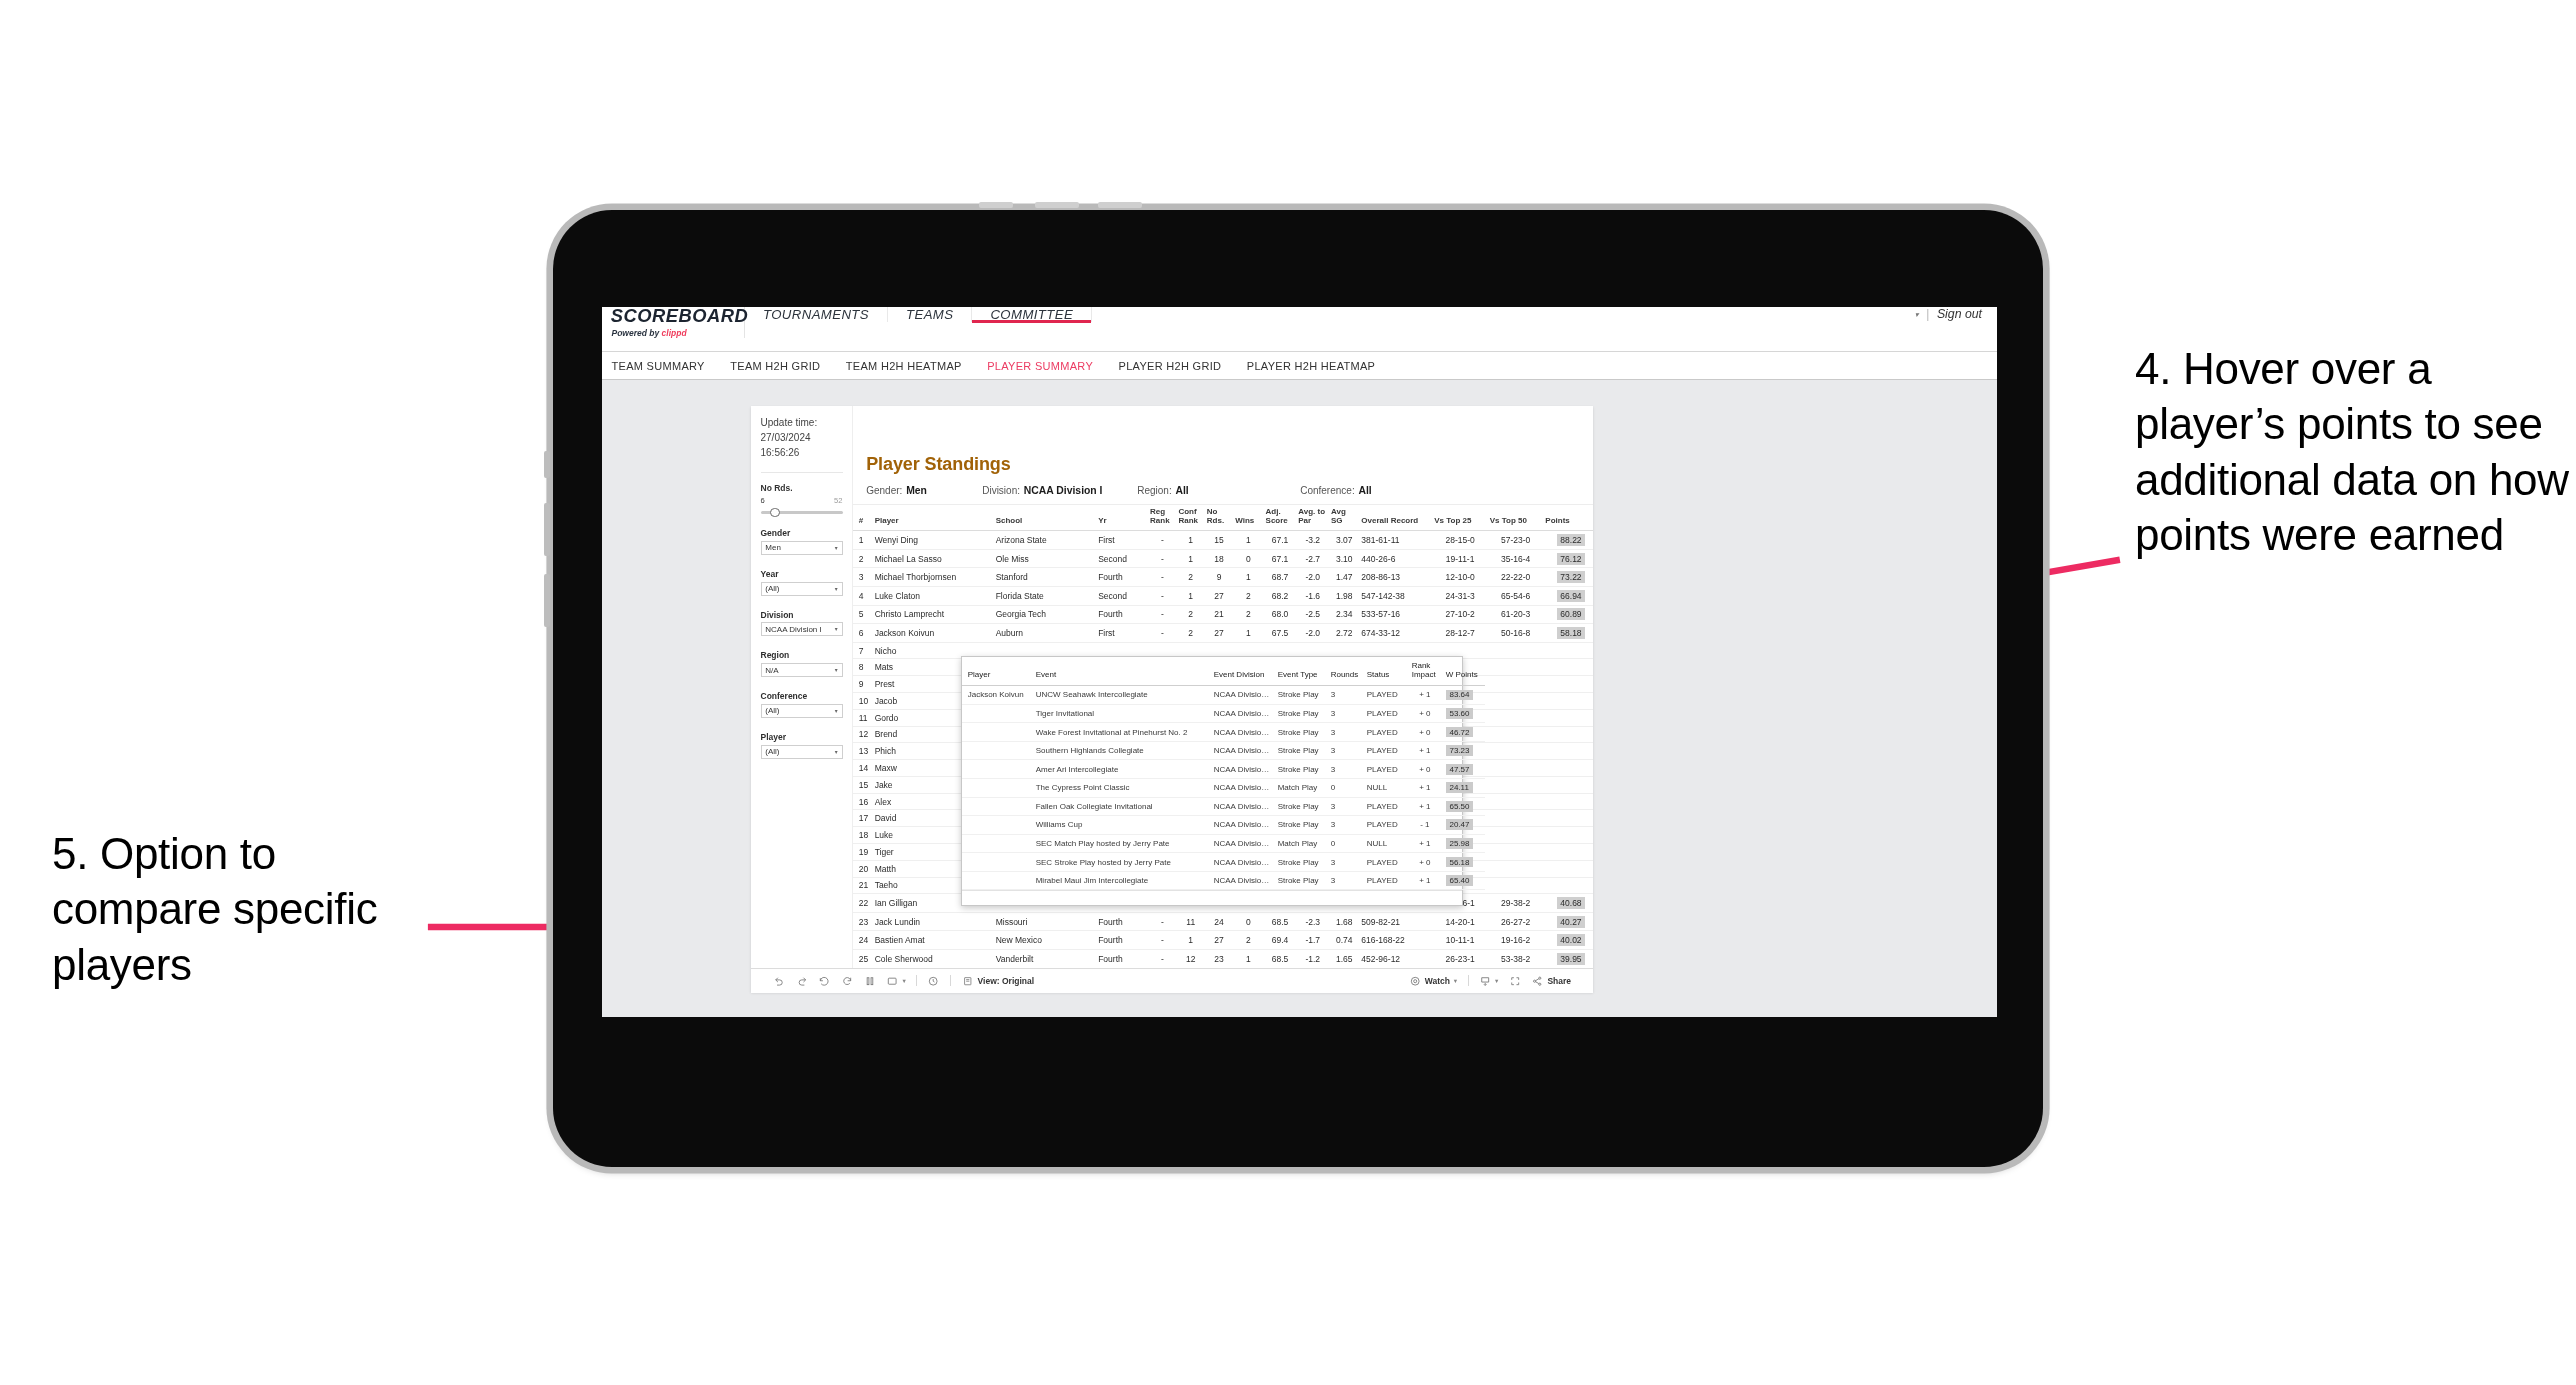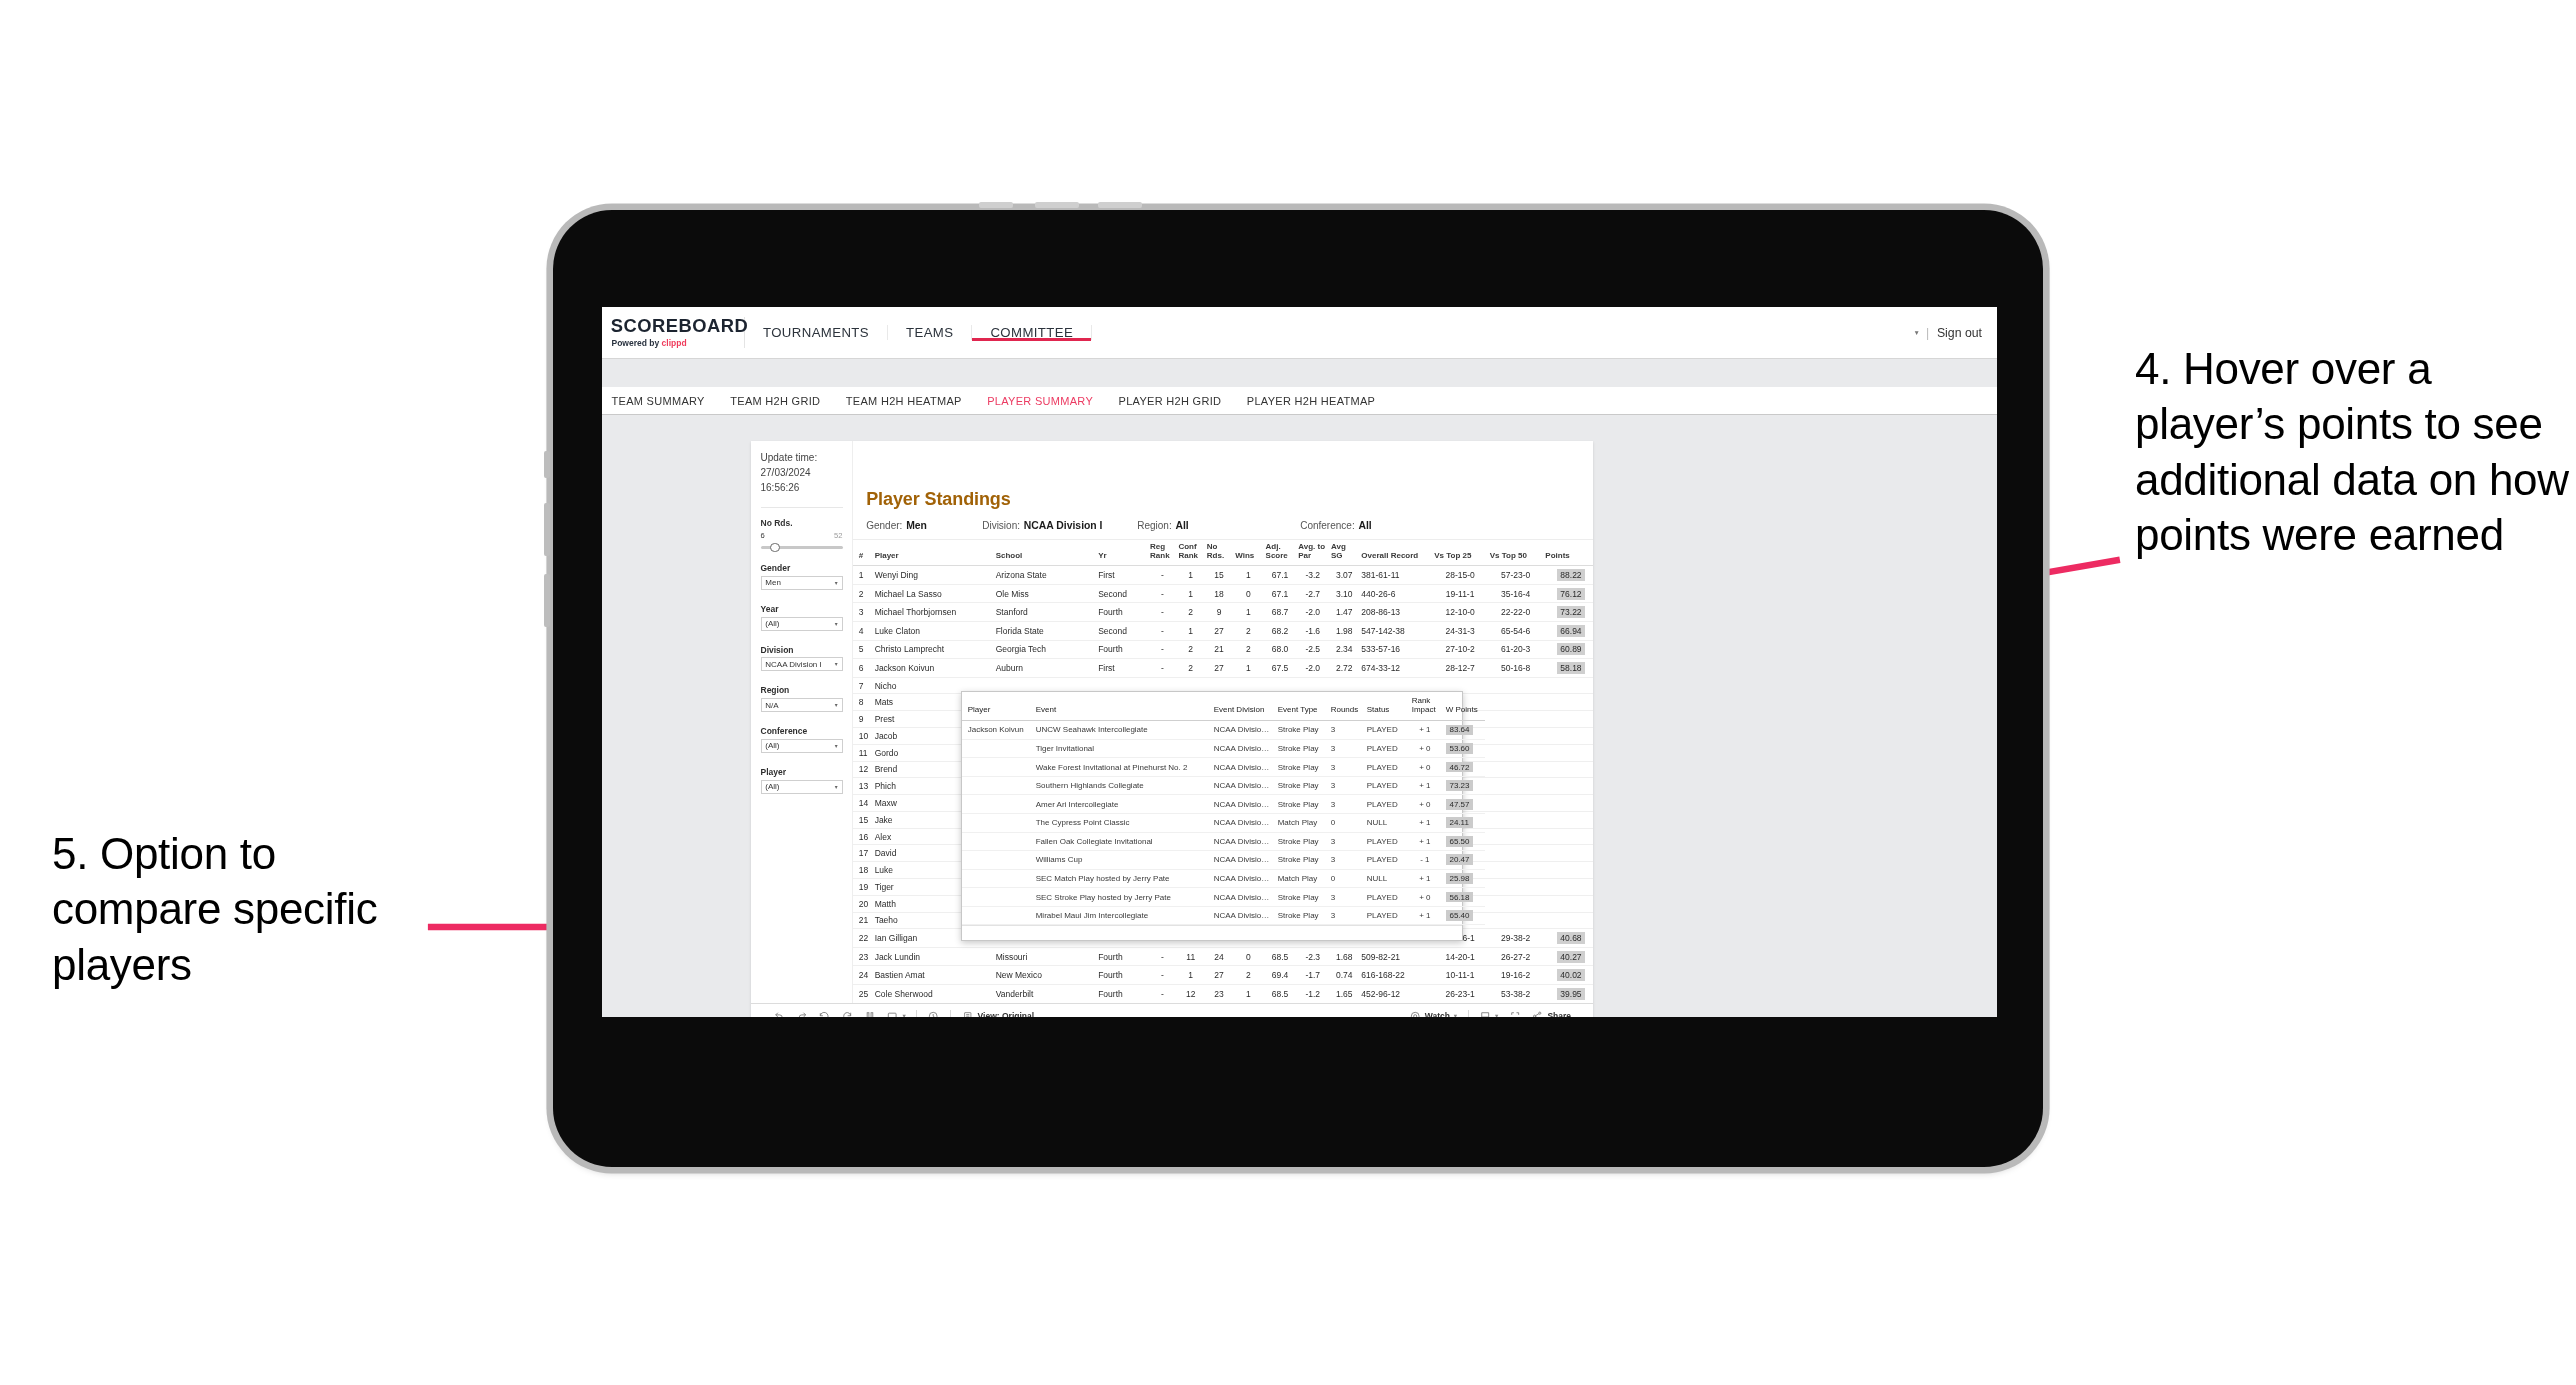--- a/index.html
+++ b/index.html
@@ -48,24 +48,25 @@
   #screen {
     position: absolute;
     left: 49px; top: 97px;
     width: 1395px; height: 710px;
     background: #e9eaec;
     overflow: hidden;
   }
 
   
   #topnav {
-    height: 52px; background:#fff;
-    display:flex; align-items:center;
+    height: 45px; background:#fff;
+    display:flex; align-items:flex-start;
     border-bottom: 0.9px solid #d6d6d6;
     position: relative;
+    font-style: italic;
   }
   .logo-cell {
     width: 143px; display:flex; flex-direction:column; justify-content:center;
     padding-left: 9.5px; border-right:0.9px solid #e4e4e4;
   }
   .logo-title {
     font-family:"Liberation Sans", sans-serif;
     font-weight: 800; font-size: 18px; letter-spacing: 0.5px;
     color:#1c2430; line-height:1;
     transform: scaleX(1.02);
@@ -85,21 +86,21 @@
   #nav-spacer { flex:1; border-right:none; }
   #signout-wrap { display:flex; align-items:center; gap:7.6px; padding-right:15px; font-size:12.3px; color:#333;}
   #signout-wrap .caret { font-size:7.6px; color:#777; }
   #signout-wrap .divider { color:#bbb; }
 
   
   #subnav {
     height: 28px; background:#fff; display:flex; align-items:center;
     padding-left: 9.5px; gap: 25.5px;
     border-bottom: 0.9px solid #c9c9c9;
-    font-size: 11px; letter-spacing:0.3px; color:#333; font-weight:500;margin-top:28px;
+    font-size: 11px; letter-spacing:0.3px; color:#333; font-weight:500;
   }
   #subnav .sub.active { color:#ec3b62; }
 
   
   #viz-area { position:relative; height: calc(100% - 74px); background:#e9eaec; }
   #sheet {
     position:absolute; left:149px; top:25.5px; width:842px; height:587px;
     background:#fff; box-shadow:0 0.9px 2.8px rgba(0,0,0,.12);
     display:flex; flex-direction:column;
   }

